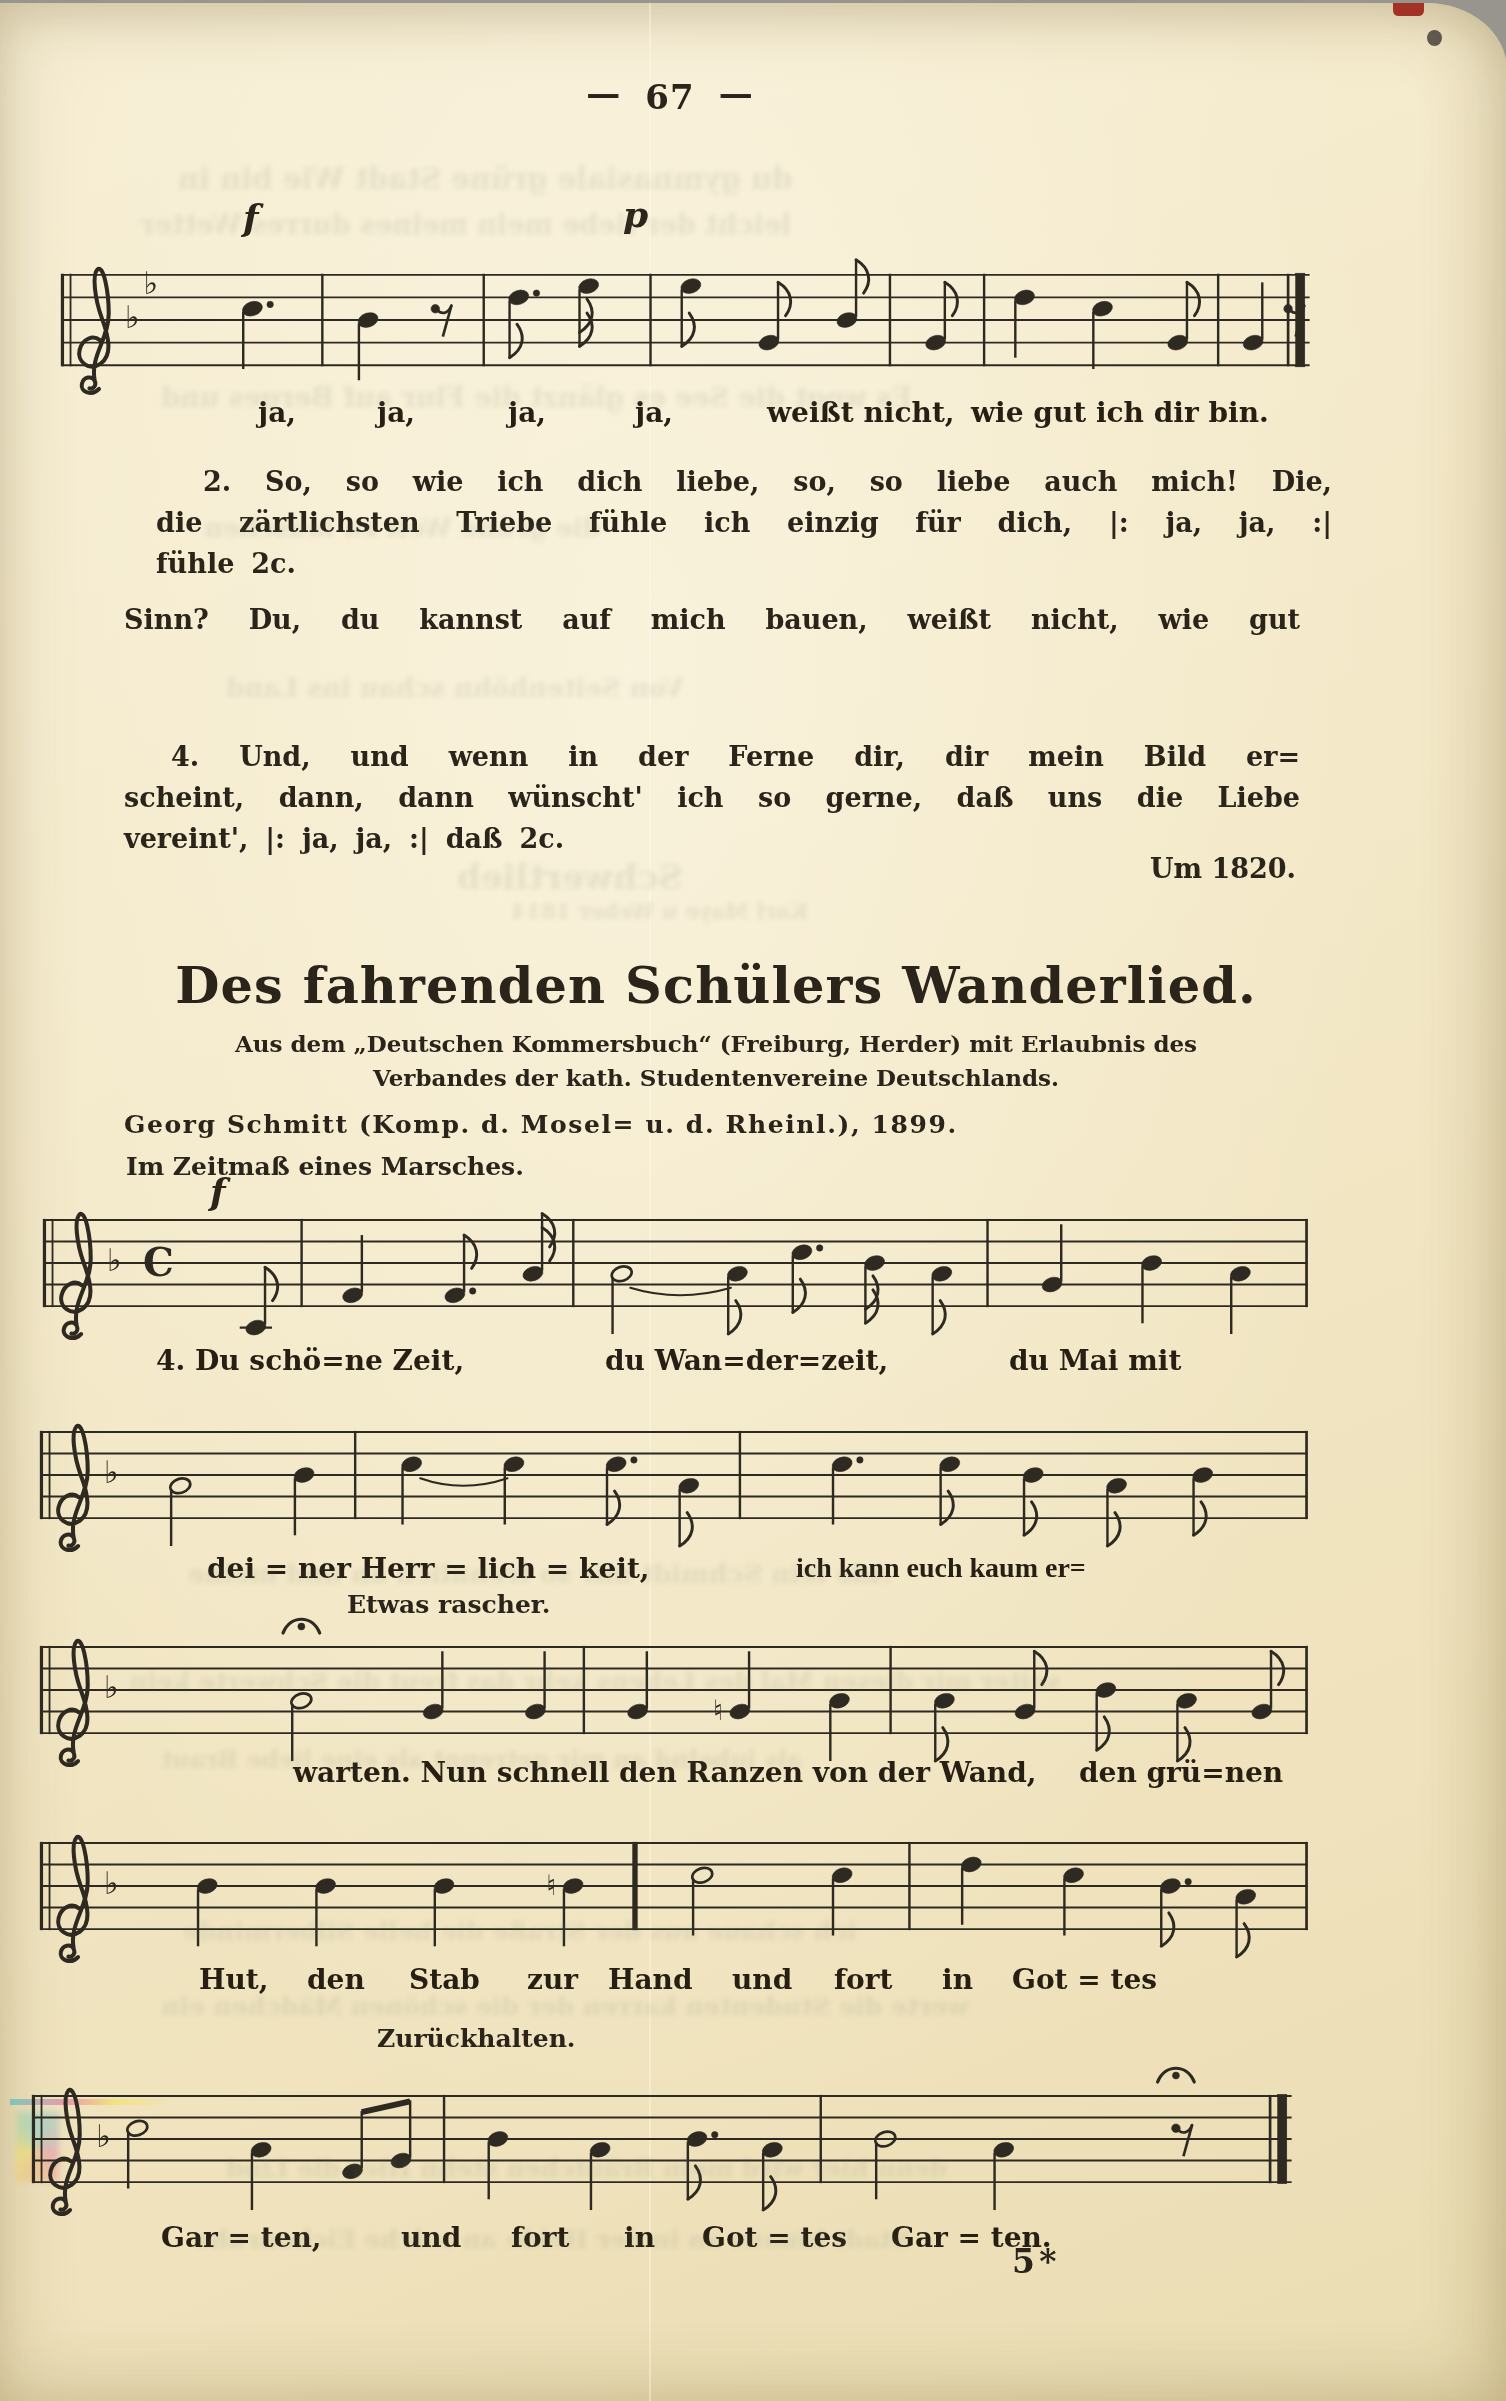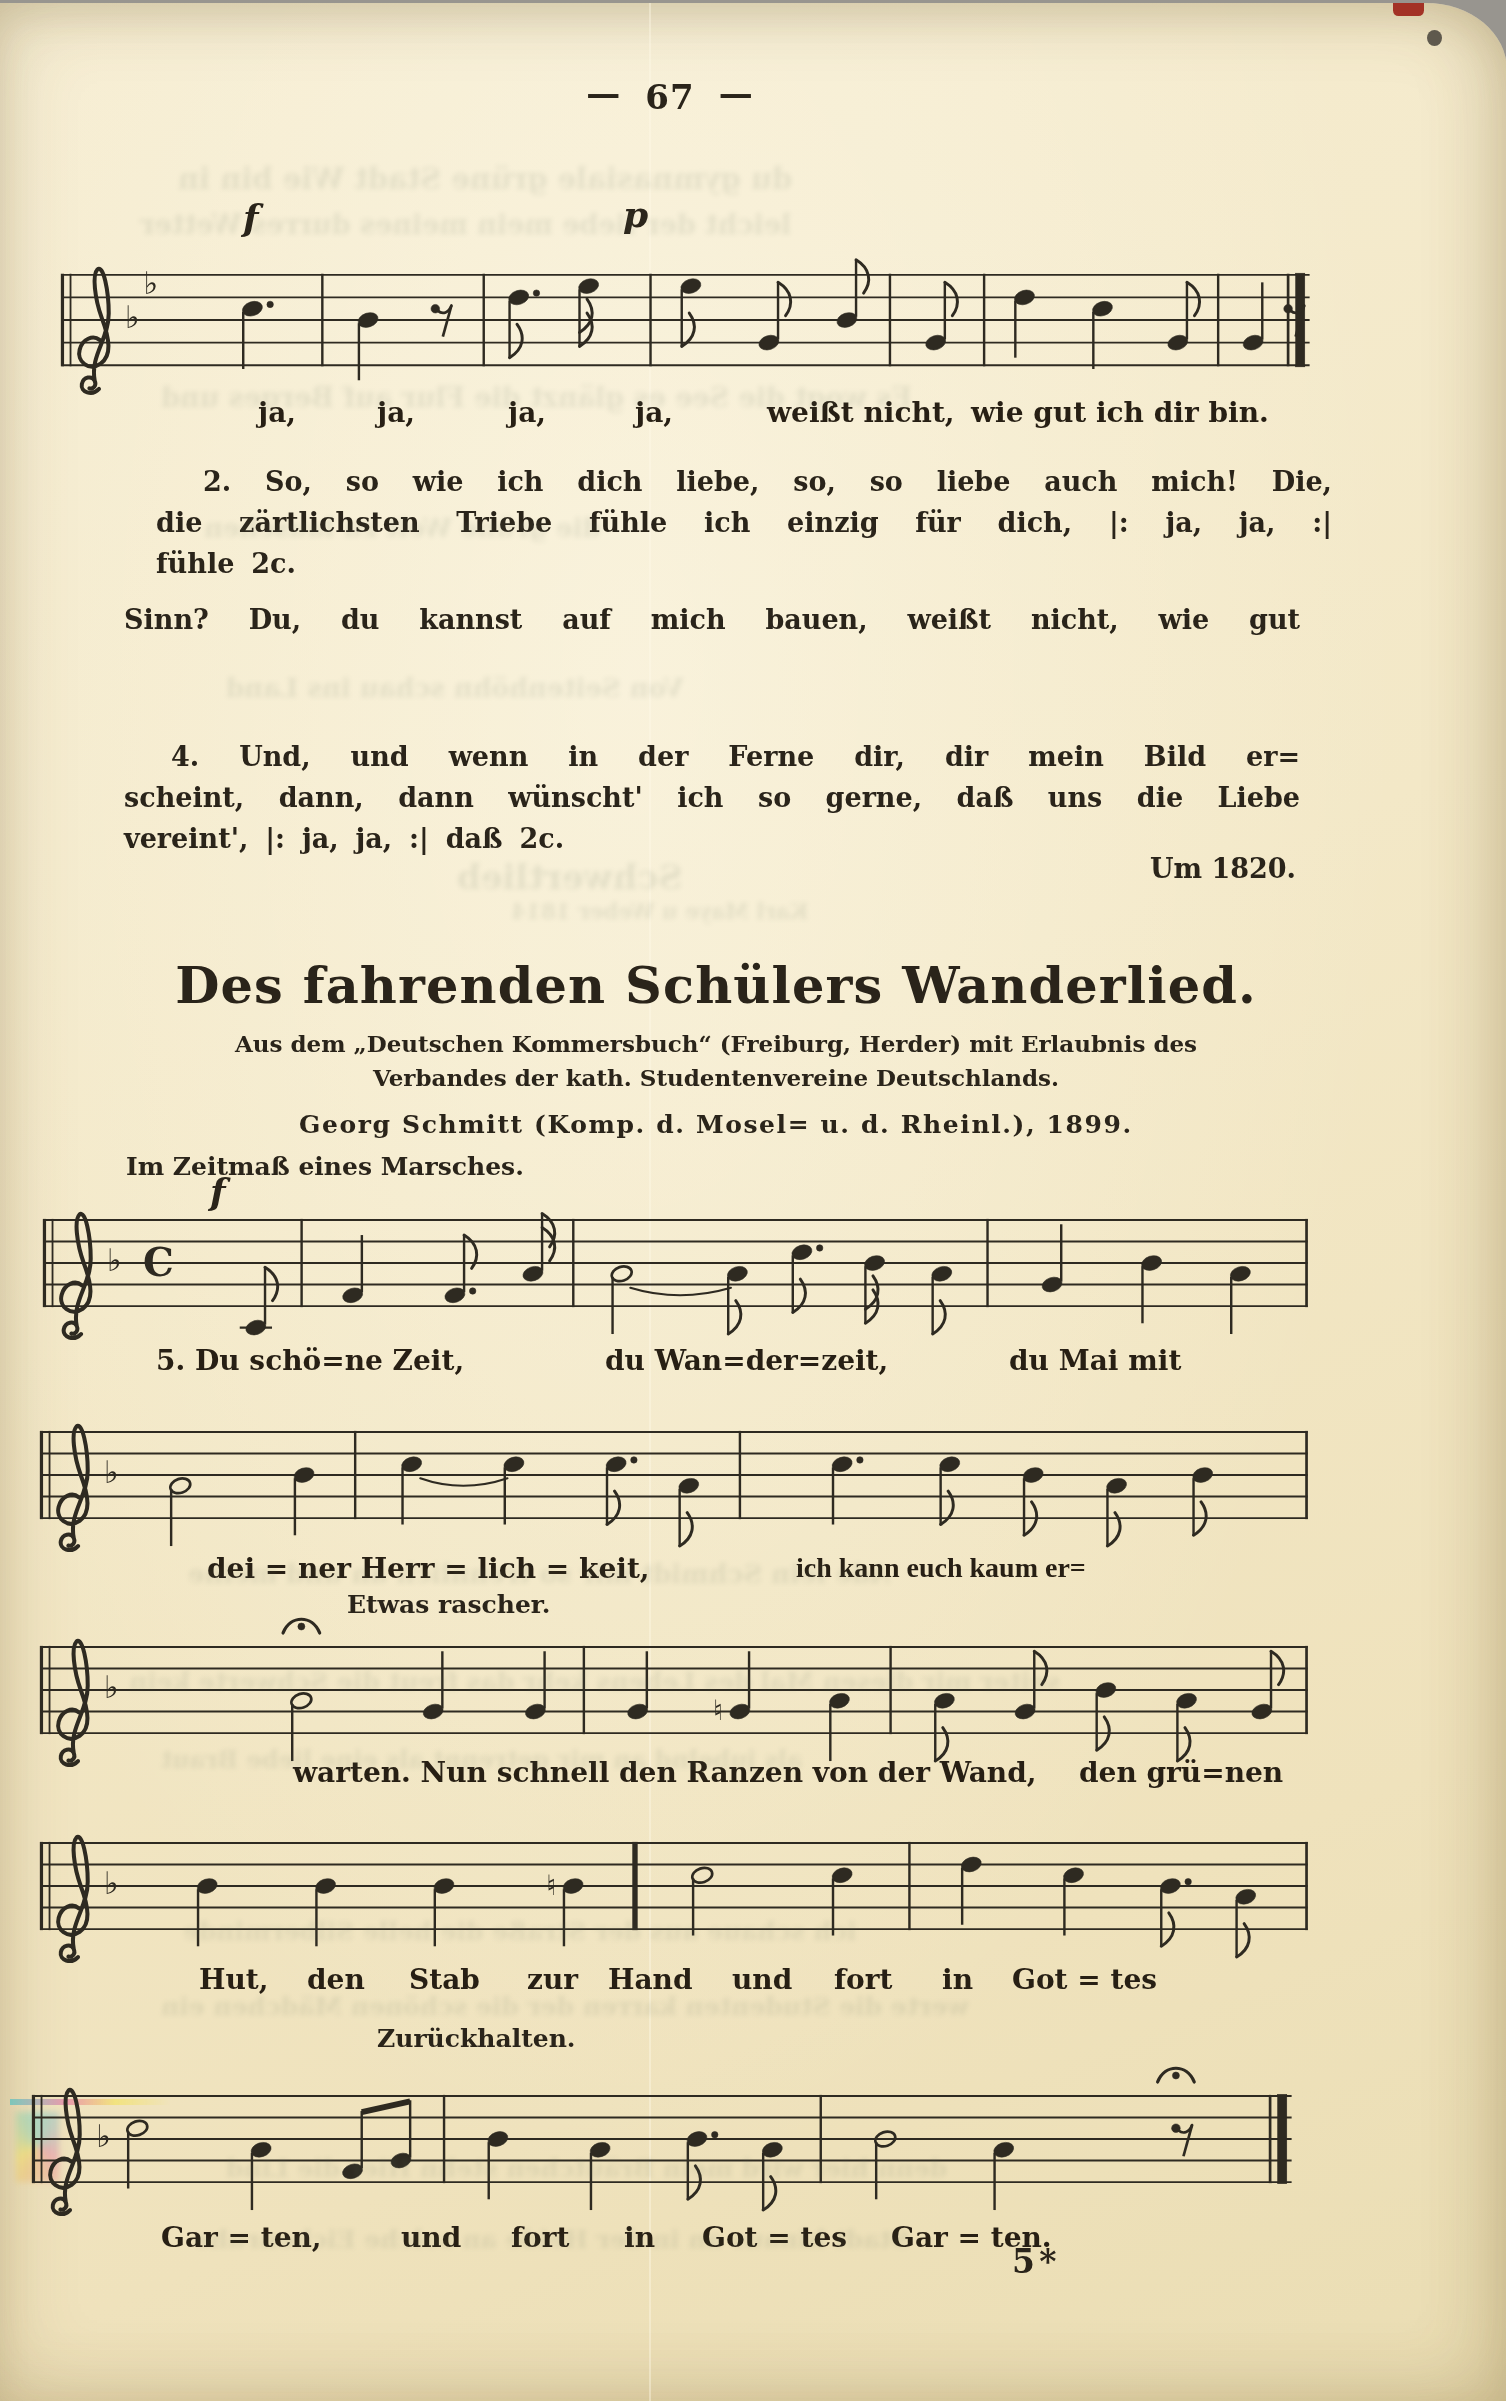--- a/index.html
+++ b/index.html
@@ -16,21 +16,21 @@
   .txt{position:absolute;color:#2a241a;}
   .header-num{font-size:34px;font-weight:bold;letter-spacing:1.1px;text-align:center;}
   .header-num .dash{margin:0 24px;position:relative;top:-4.3px;}
   .verse-block{position:absolute;left:124px;width:1176px;}
   .verse-line{font-size:27px;font-weight:bold;line-height:41px;word-spacing:7.5px;color:#2a241a;}
   .just{text-align:justify;text-align-last:justify;}
   .indent{text-indent:47px;}
   .um{font-size:27px;font-weight:bold;}
   .title{font-size:51px;font-weight:bold;text-align:center;letter-spacing:1.1px;width:1184px;left:124px;}
   .attr{font-size:23px;font-weight:bold;text-align:center;width:1184px;left:124px;}
-  .composer{font-size:25px;font-weight:bold;text-align:center;letter-spacing:1.6px;width:1184px;left:124px;}
+  .composer{font-size:25px;font-weight:bold;letter-spacing:1.6px;width:1184px;left:124px;}
   .tempo{font-size:25px;font-weight:bold;}
   .dyn{position:absolute;font-style:italic;font-weight:bold;font-size:36px;color:#2a241a;
        font-family:"DejaVu Serif","Liberation Serif",serif;}
   .lyr{position:absolute;font-size:28px;font-weight:bold;white-space:nowrap;color:#271f14;}
   .footer-mark{font-size:33px;font-weight:bold;letter-spacing:4.3px;}
   .staff{position:absolute;}
   .ghost{position:absolute;font-weight:bold;transform:scaleX(-1);filter:blur(2.7px);
          opacity:.13;color:#66755f;white-space:nowrap;}
   .gutter{position:absolute;left:649px;top:0;width:2.2px;height:100%;
           background:rgba(255,250,232,.4);}
@@ -394,21 +394,21 @@
       </svg></div>
     <div class="dyn" style="left: 243px; top: 193px;">f</div>
     <div class="dyn" style="left: 623px; top: 190px;">p</div>
     <div class="dyn" style="left: 210px; top: 1167px;">f</div>
     <div class="lyr" style="left: 258px; top: 393px;">ja,</div>
     <div class="lyr" style="left: 377px; top: 393px;">ja,</div>
     <div class="lyr" style="left: 508px; top: 393px;">ja,</div>
     <div class="lyr" style="left: 635px; top: 393px;">ja,</div>
     <div class="lyr" style="left: 767px; top: 393px;">weißt nicht,</div>
     <div class="lyr" style="left: 971px; top: 393px;">wie gut ich dir bin.</div>
-    <div class="lyr" style="left: 156px; top: 1341px;">5. Du schö=ne Zeit,</div>
+    <div class="lyr" style="left: 156px; top: 1341px;">4. Du schö=ne Zeit,</div>
     <div class="lyr" style="left: 605px; top: 1341px;">du Wan=der=zeit,</div>
     <div class="lyr" style="left: 1009px; top: 1341px;">du Mai mit</div>
     <div class="lyr" style="left: 207px; top: 1549px;">dei = ner Herr = lich = keit,</div>
     <div class="lyr" style="left: 796px; top: 1549px; font-family: Liberation Serif, serif;">ich kann euch kaum er=</div>
     <div class="lyr" style="left: 293px; top: 1753px;">warten. Nun schnell den Ranzen von der Wand,</div>
     <div class="lyr" style="left: 1079px; top: 1753px;">den grü=nen</div>
     <div class="lyr" style="left: 199px; top: 1960px;">Hut,</div>
     <div class="lyr" style="left: 307px; top: 1960px;">den</div>
     <div class="lyr" style="left: 409px; top: 1960px;">Stab</div>
     <div class="lyr" style="left: 527px; top: 1960px;">zur</div>

